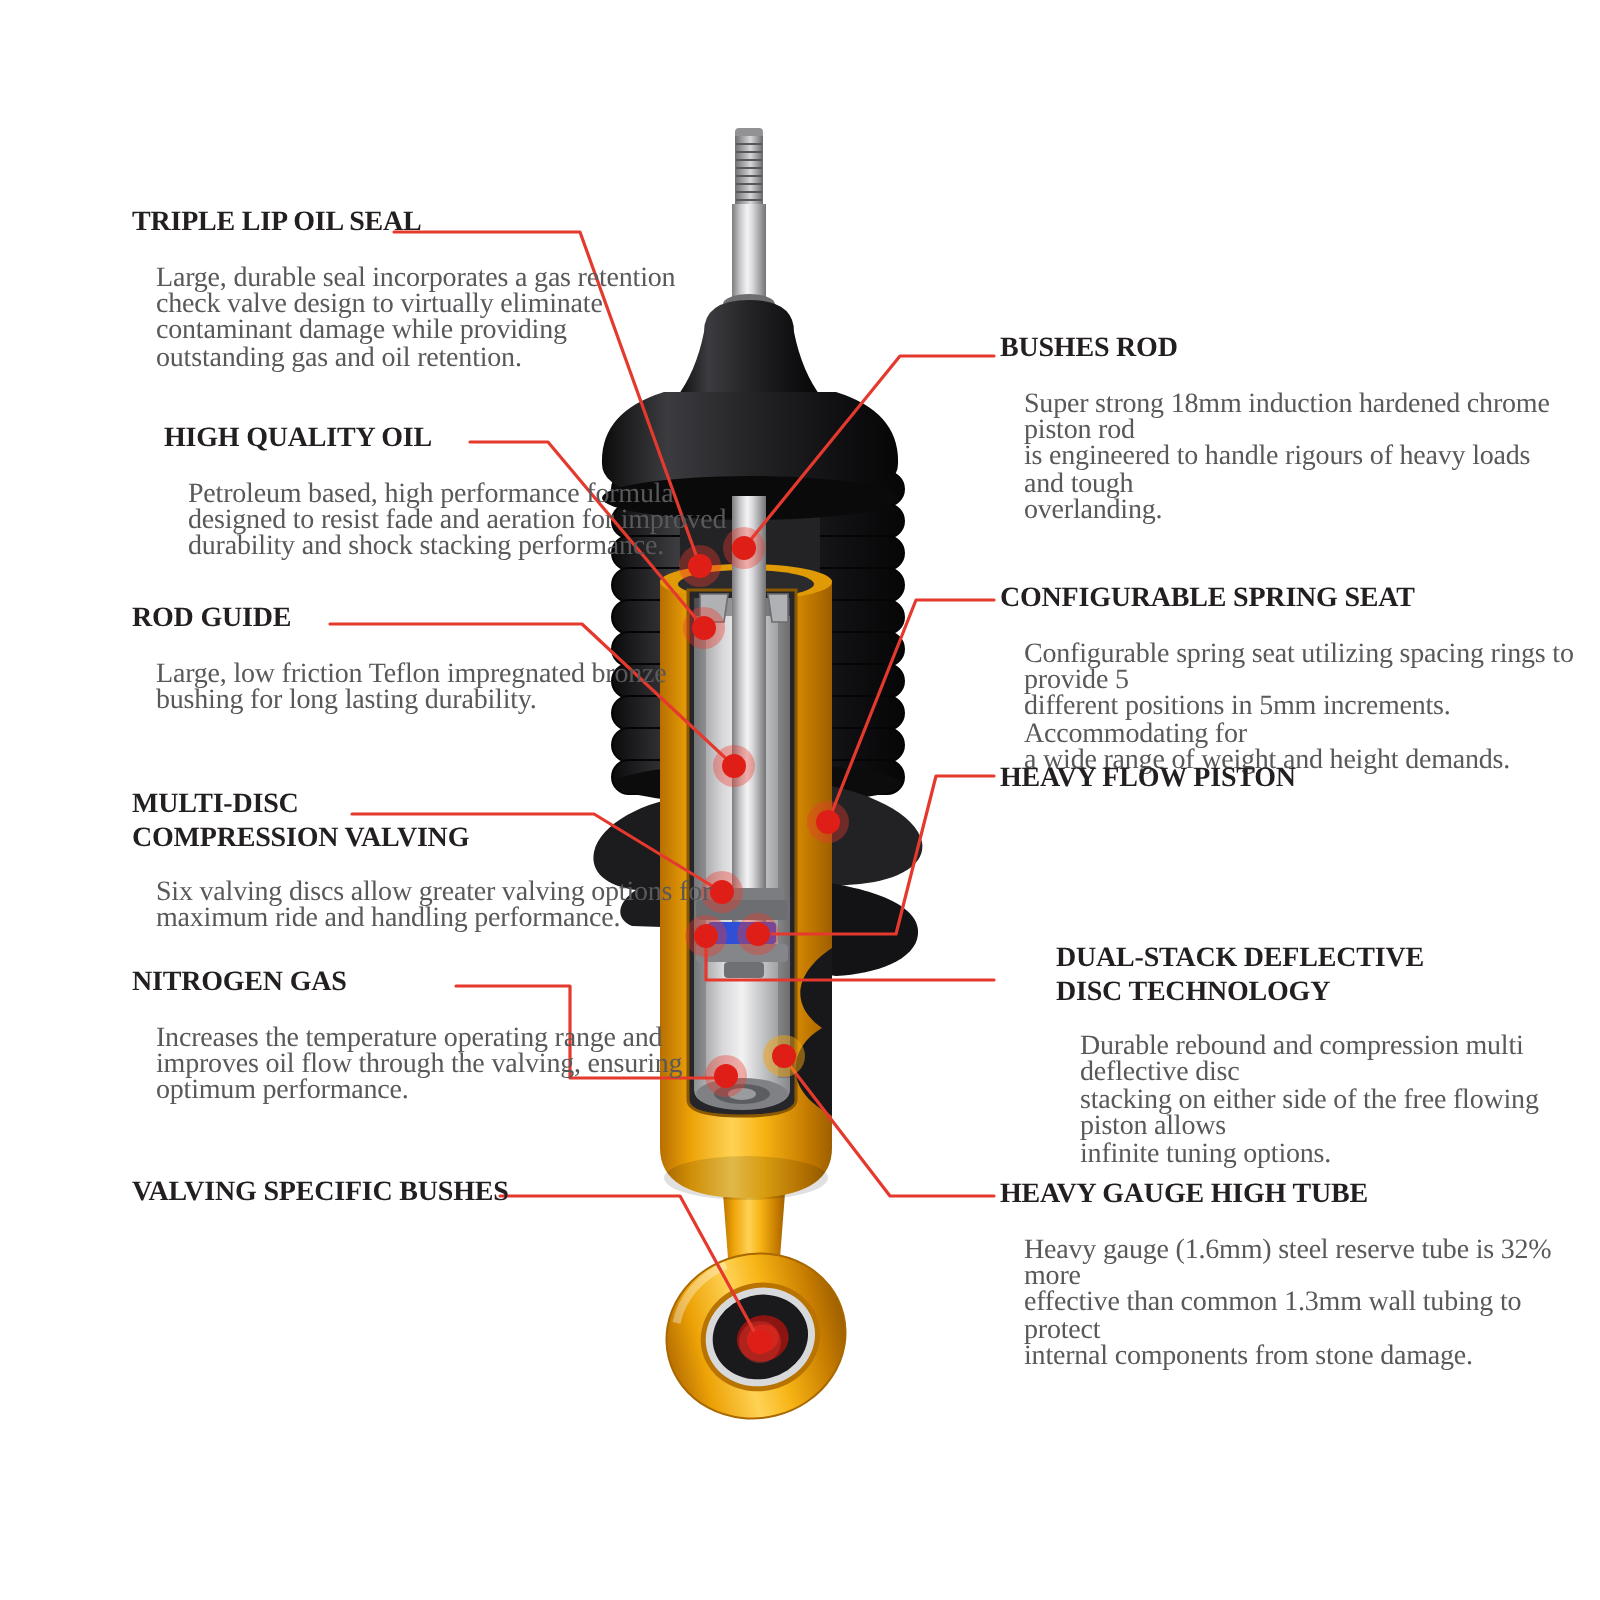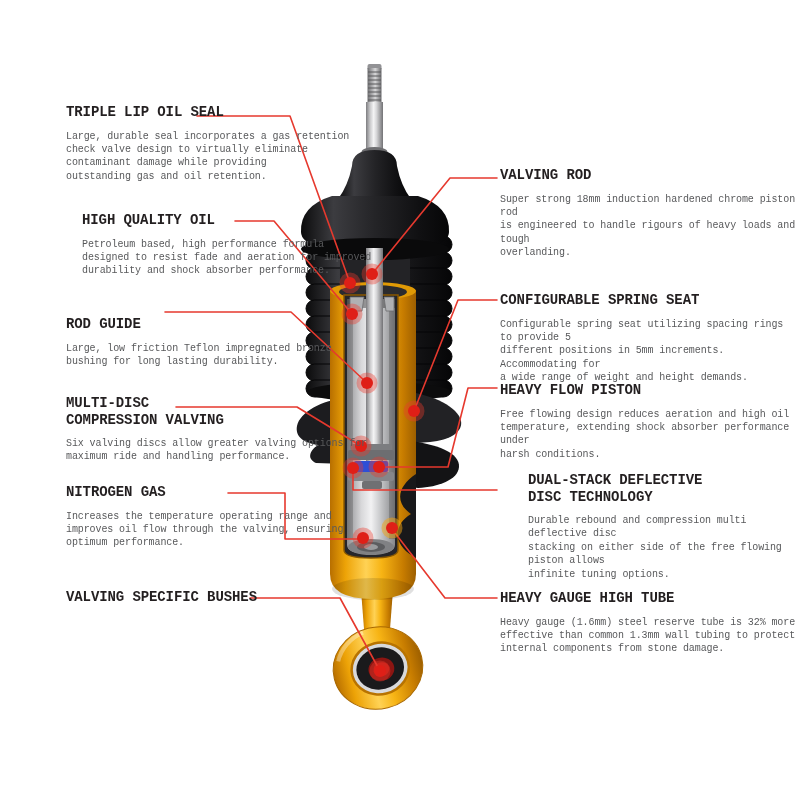--- a/index.html
+++ b/index.html
@@ -1,27 +1,27 @@
 <!DOCTYPE html>
 <html><head>
 <meta charset="utf-8">
 <style>
   html,body{margin:0;padding:0;background:#ffffff;}
   .stage{
     position:relative;width:800px;height:800px;background:#ffffff;overflow:hidden;
-    font-family:Liberation Mono, monospace;
+    font-family:Liberation Serif, serif;
   }
   .art{position:absolute;left:0;top:0;}
   .callout{position:absolute;}
   .callout h3{
     margin:0 0 9px 0;font-size:14px;font-weight:700;color:#231f20;
     letter-spacing:-0.1px;line-height:1.18;white-space:pre-line;
   }
   .callout p{
-    margin:0;font-size:10px;color:#58595b;letter-spacing:-0.1px;
+    margin:12px;font-size:14px;color:#58595b;letter-spacing:-0.1px;
     line-height:13.4px;white-space:pre-line;
   }
 </style>
 </head>
 <body>
 
 <div class="stage">
 
   <svg class="art" width="800" height="800" viewBox="0 0 800 800">
     <defs>
@@ -222,23 +222,23 @@
     <h3>TRIPLE LIP OIL SEAL</h3>
     <p>Large, durable seal incorporates a gas retention
 check valve design to virtually eliminate
 contaminant damage while providing
 outstanding gas and oil retention.</p>
   </div>
   <div class="callout" style="left:82px;top:212px;">
     <h3>HIGH QUALITY OIL</h3>
     <p>Petroleum based, high performance formula
 designed to resist fade and aeration for improved
-durability and shock absorber performance.</p>
-  </div>
-  <div class="callout" style="left:66px;top:316px;">
+durability and shock stacking performance.</p>
+  </div>
+  <div class="callout" style="left:66px;top:302px;">
     <h3>ROD GUIDE</h3>
     <p>Large, low friction Teflon impregnated bronze
 bushing for long lasting durability.</p>
   </div>
   <div class="callout" style="left:66px;top:395px;">
     <h3>MULTI-DISC
 COMPRESSION VALVING</h3>
     <p>Six valving discs allow greater valving options for
 maximum ride and handling performance.</p>
   </div>
@@ -246,36 +246,33 @@
     <h3>NITROGEN GAS</h3>
     <p>Increases the temperature operating range and
 improves oil flow through the valving, ensuring
 optimum performance.</p>
   </div>
   <div class="callout" style="left:66px;top:589px;">
     <h3>VALVING SPECIFIC BUSHES</h3>
   </div>
 
   <div class="callout" style="left:500px;top:167px;">
-    <h3>VALVING ROD</h3>
+    <h3>BUSHES ROD</h3>
     <p>Super strong 18mm induction hardened chrome piston rod
 is engineered to handle rigours of heavy loads and tough
 overlanding.</p>
   </div>
   <div class="callout" style="left:500px;top:292px;">
     <h3>CONFIGURABLE SPRING SEAT</h3>
     <p>Configurable spring seat utilizing spacing rings to provide 5
 different positions in 5mm increments. Accommodating for
 a wide range of weight and height demands.</p>
   </div>
   <div class="callout" style="left:500px;top:382px;">
     <h3>HEAVY FLOW PISTON</h3>
-    <p>Free flowing design reduces aeration and high oil
-temperature, extending shock absorber performance under
-harsh conditions.</p>
   </div>
   <div class="callout" style="left:528px;top:472px;">
     <h3>DUAL-STACK DEFLECTIVE
 DISC TECHNOLOGY</h3>
     <p>Durable rebound and compression multi deflective disc
 stacking on either side of the free flowing piston allows
 infinite tuning options.</p>
   </div>
   <div class="callout" style="left:500px;top:590px;">
     <h3>HEAVY GAUGE HIGH TUBE</h3>

